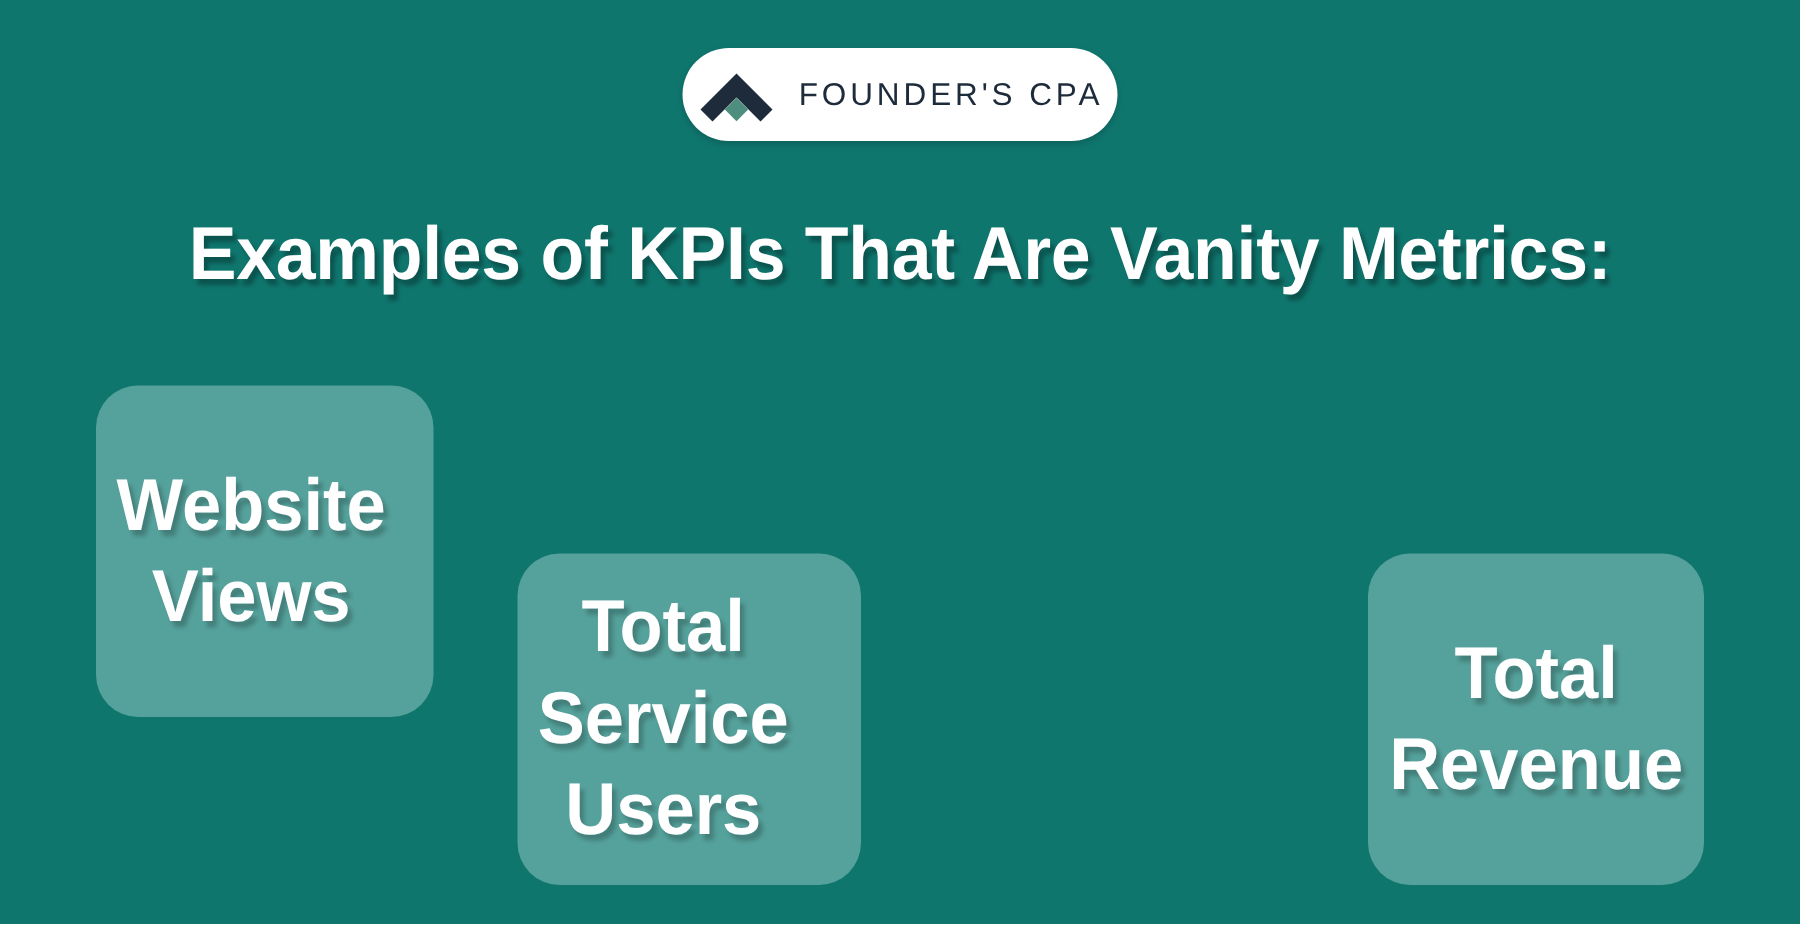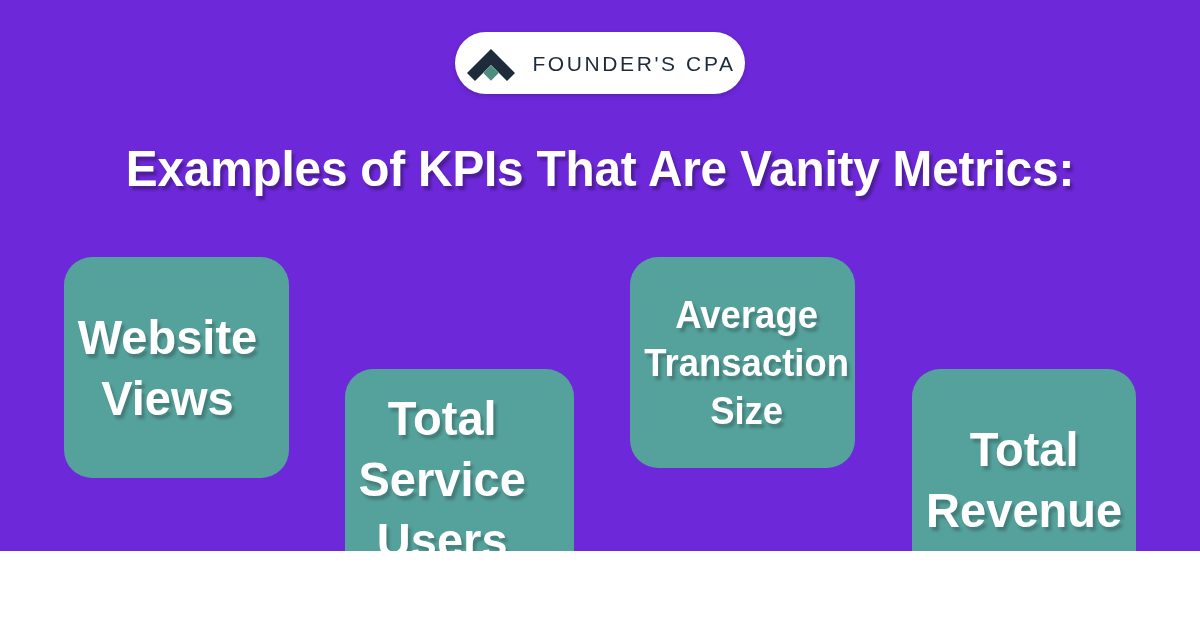--- a/index.html
+++ b/index.html
@@ -8,22 +8,22 @@
   }
   body {
     width: 1200px;
     height: 630px;
     overflow: hidden;
     font-family: "Liberation Sans", sans-serif;
   }
   #canvas {
     position: relative;
     width: 1200px;
-    height: 551px;
-    background: #6d28d9;
+    height: 616px;
+    background: #0f766e;
     overflow: hidden;
   }
 
   
   #logo-pill {
     position: absolute;
     left: 455px;
     top: 32px;
     width: 290px;
     height: 62px;
@@ -125,24 +125,19 @@
     <span class="metric-label">Website
 Views</span>
   </div>
 
   <div class="metric-box" id="box-total-service-users">
     <span class="metric-label">Total
 Service
 Users</span>
   </div>
 
-  <div class="metric-box" id="box-avg-transaction-size">
-    <span class="metric-label">Average
-Transaction
-Size</span>
-  </div>
 
   <div class="metric-box" id="box-total-revenue">
     <span class="metric-label">Total
 Revenue</span>
   </div>
 
 </div>
 
 </body></html>

